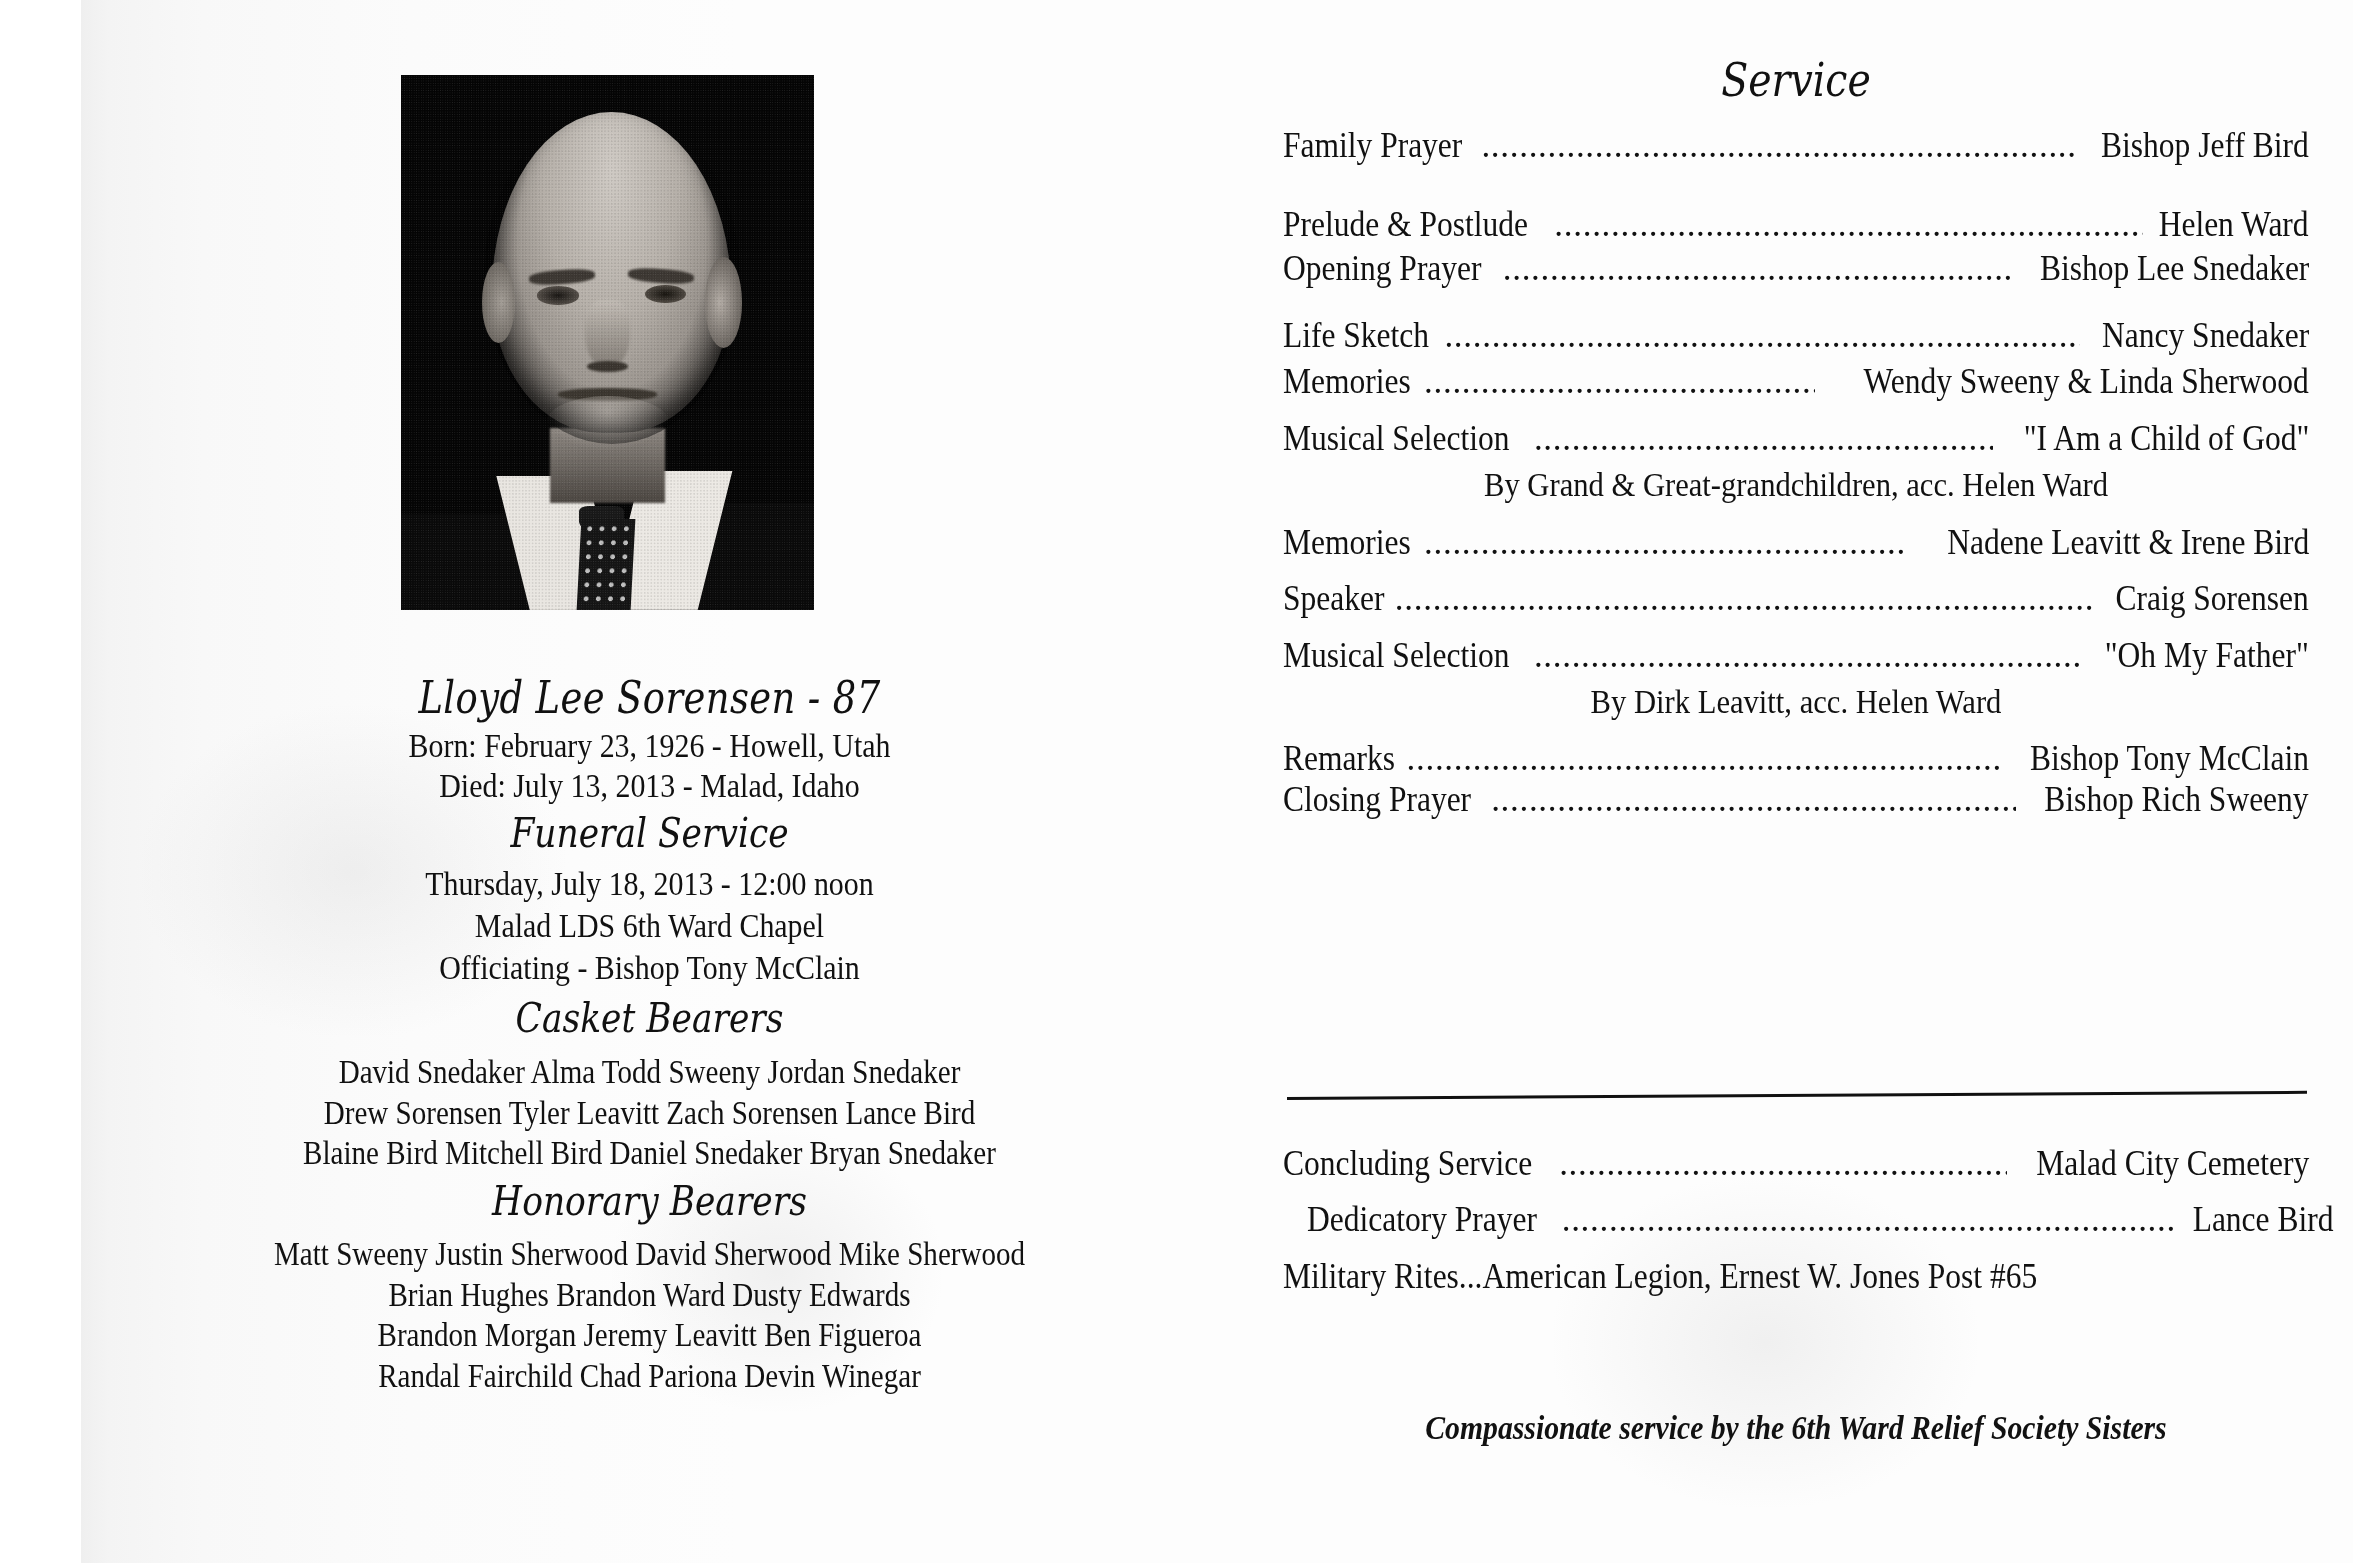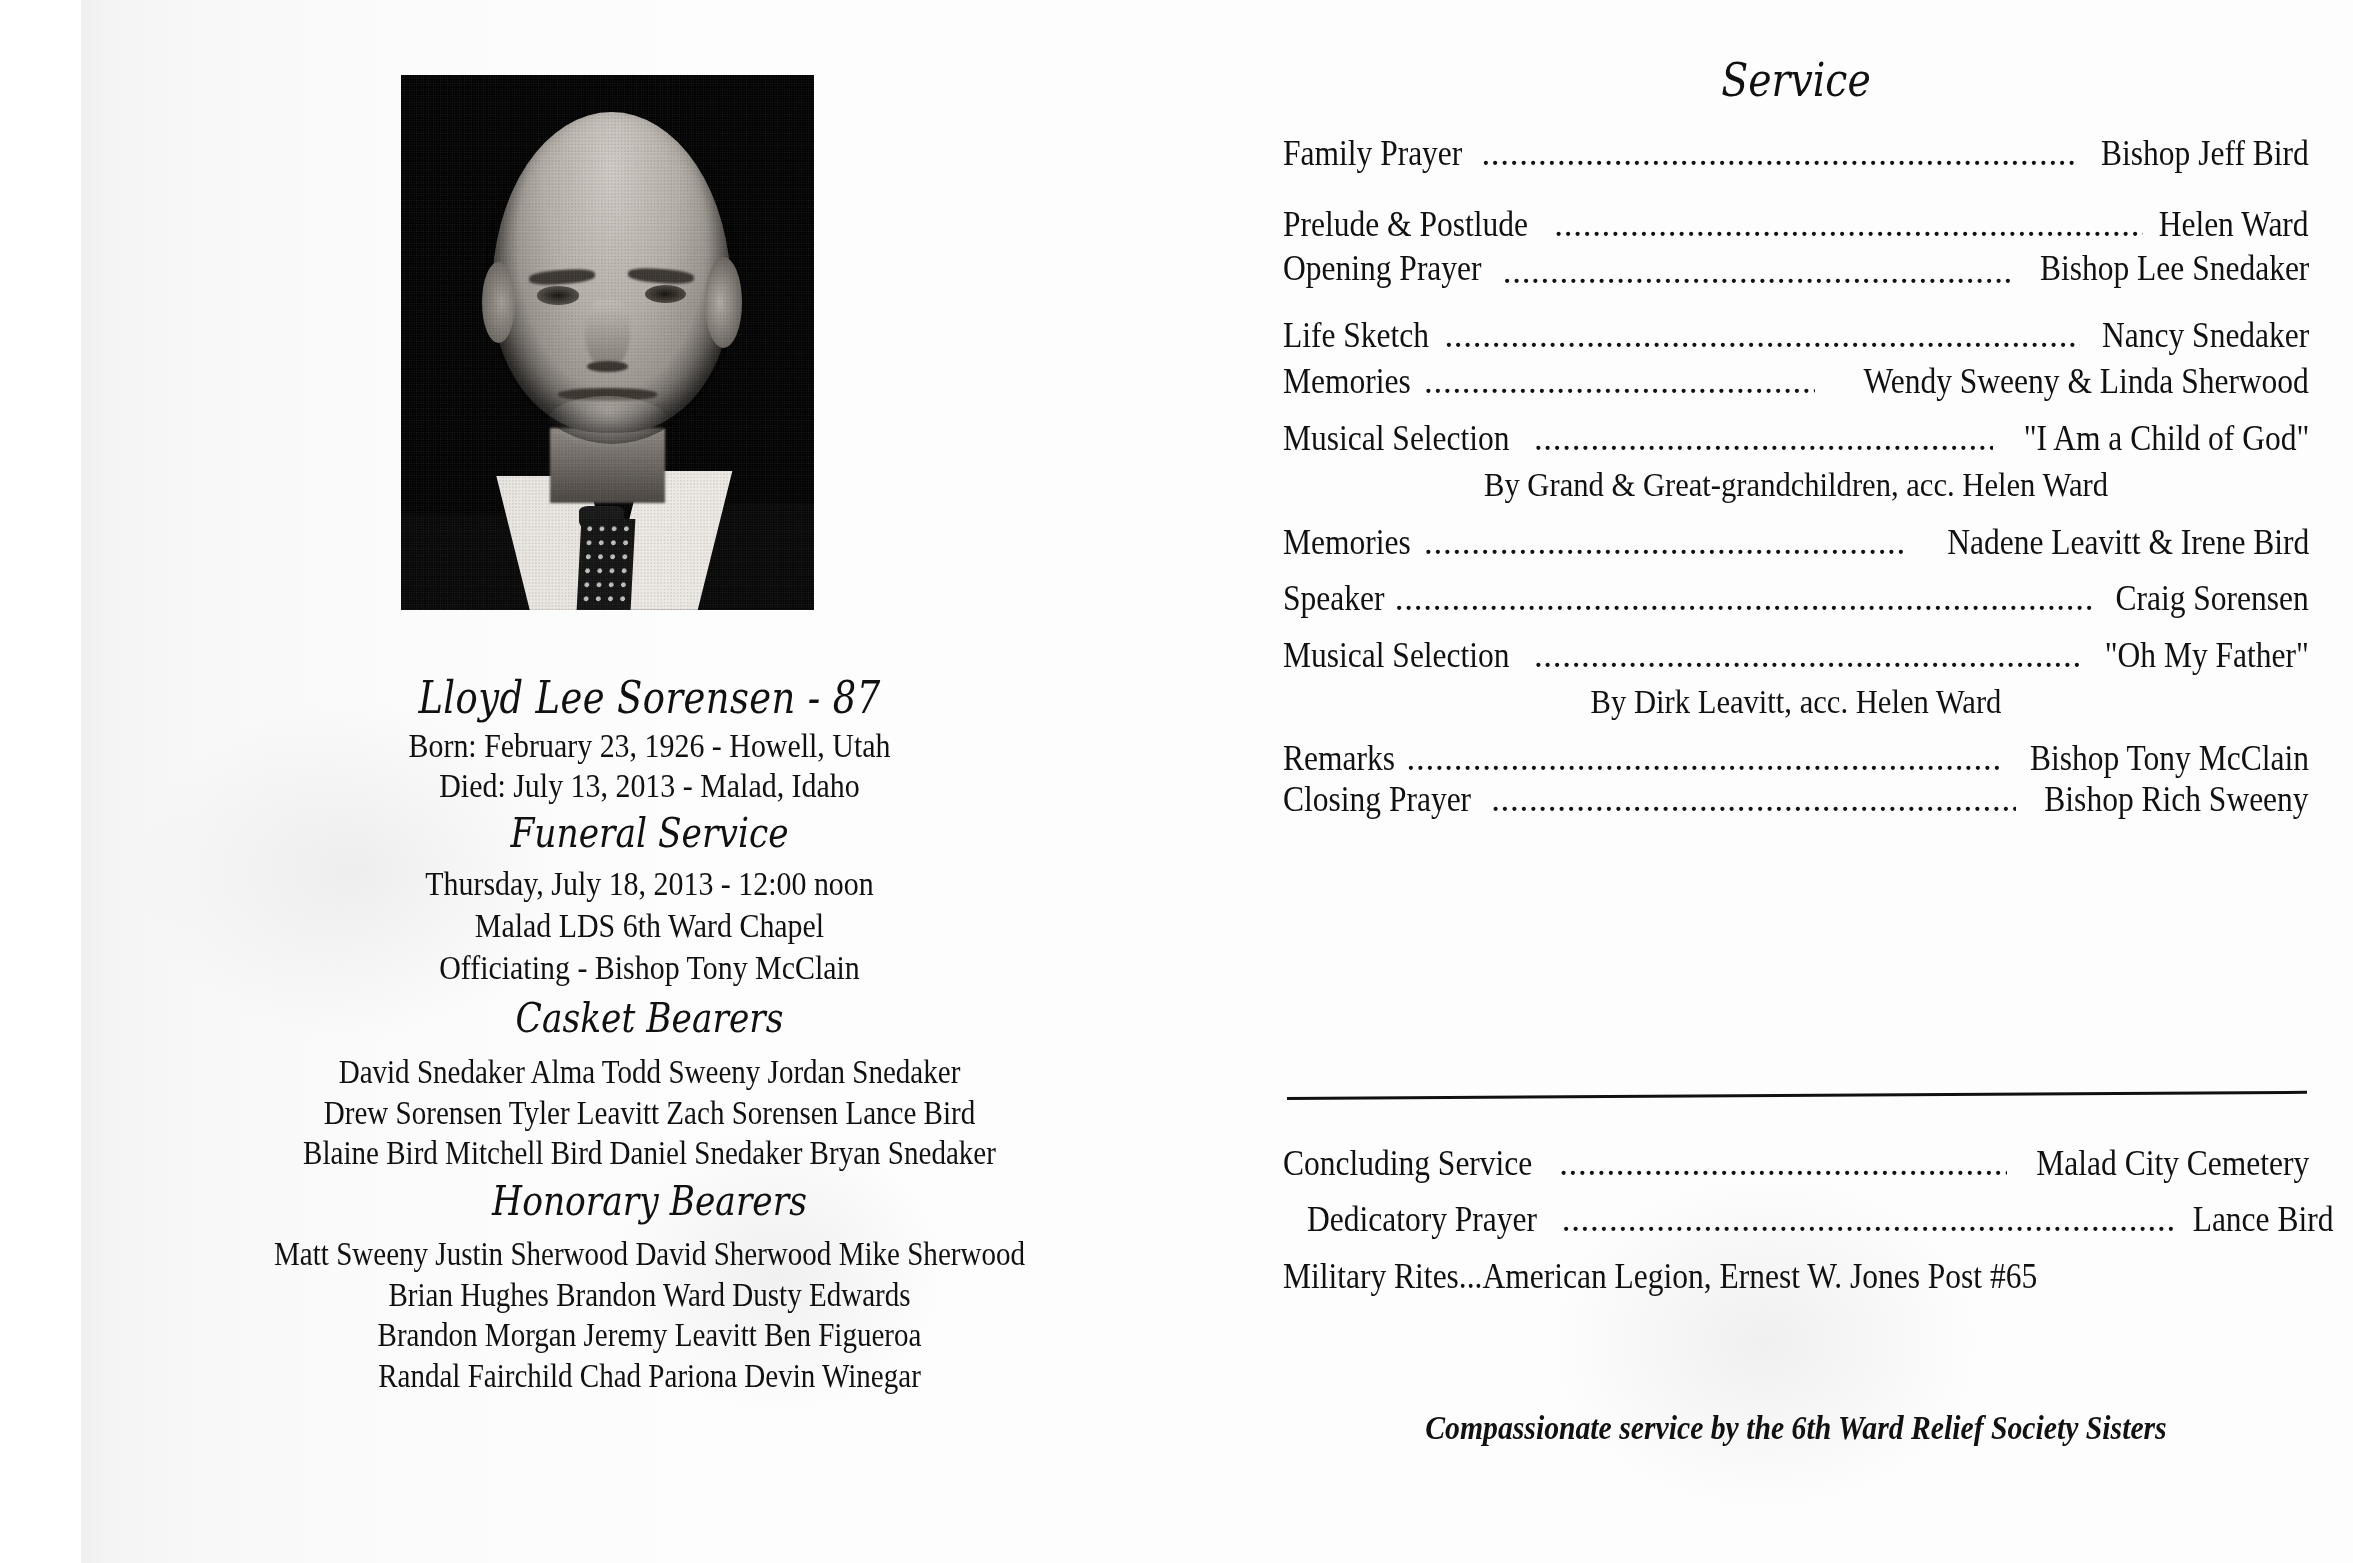--- a/index.html
+++ b/index.html
@@ -248,33 +248,33 @@
   <div class="list-line" style="top:1236px;">Matt Sweeny  Justin Sherwood  David Sherwood  Mike Sherwood</div>
   <div class="list-line" style="top:1277px;">Brian Hughes   Brandon Ward   Dusty Edwards</div>
   <div class="list-line" style="top:1317px;">Brandon Morgan   Jeremy Leavitt   Ben Figueroa</div>
   <div class="list-line" style="top:1358px;">Randal Fairchild   Chad Pariona   Devin Winegar</div>
 </div>
 
 <div class="right-col">
 
   <div class="service-title">Service</div>
 
-  <div class="prog-row" style="top:134px;">
+  <div class="prog-row" style="top:126px;">
     <span class="lbl">Family Prayer</span>
     <span class="dots">......................................................................................</span>
     <span class="val">Bishop Jeff Bird</span>
   </div>
 
   <div class="prog-row" style="top:193px;margin-top:12px;">
     <span class="lbl">Prelude &amp; Postlude</span>
     <span class="dots">......................................................................................</span>
     <span class="val">Helen Ward</span>
   </div>
 
-  <div class="prog-row" style="top:249px;align-items:flex-end;">
+  <div class="prog-row" style="top:249px;">
     <span class="lbl">Opening Prayer</span>
     <span class="dots">......................................................................................</span>
     <span class="val">Bishop Lee Snedaker</span>
   </div>
 
   <div class="prog-row" style="top:316px;">
     <span class="lbl">Life Sketch</span>
     <span class="dots">......................................................................................</span>
     <span class="val">Nancy Snedaker</span>
   </div>

